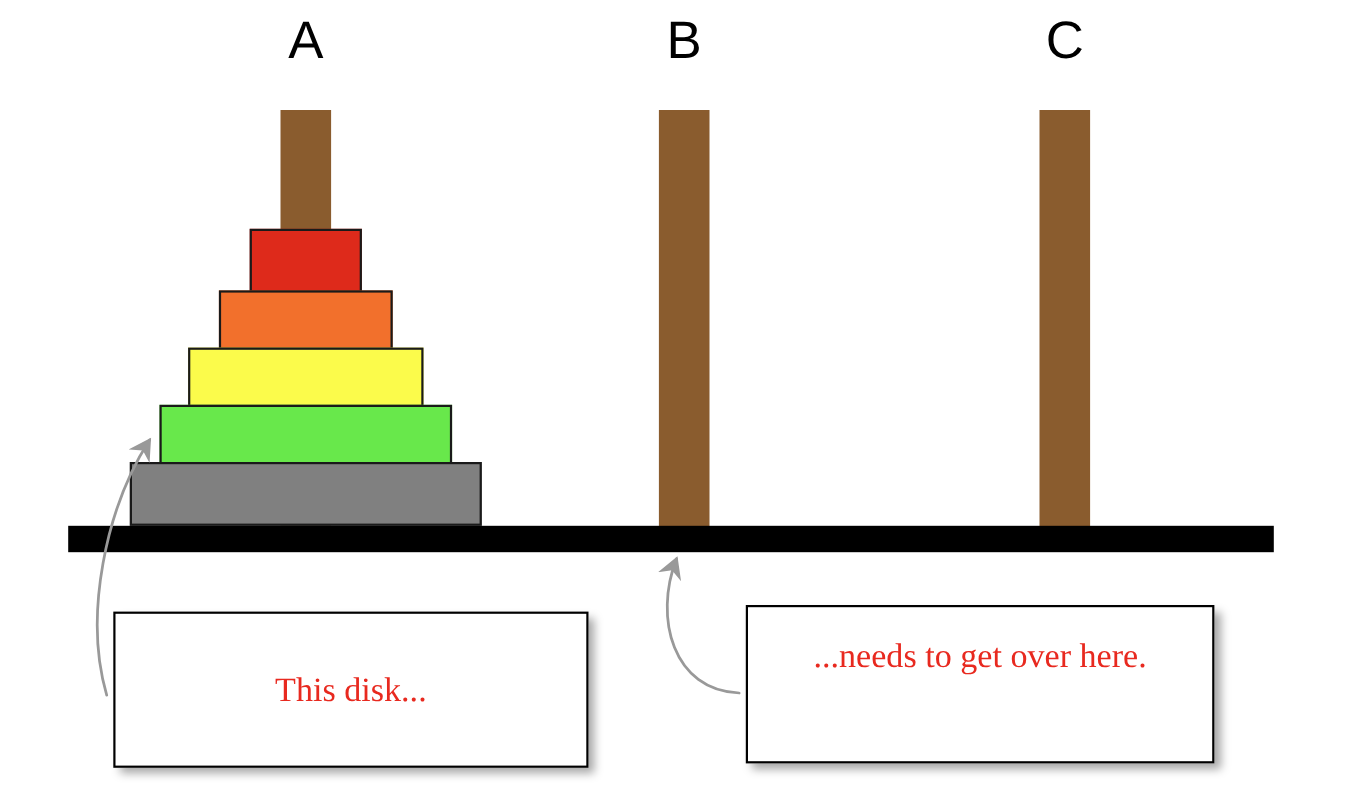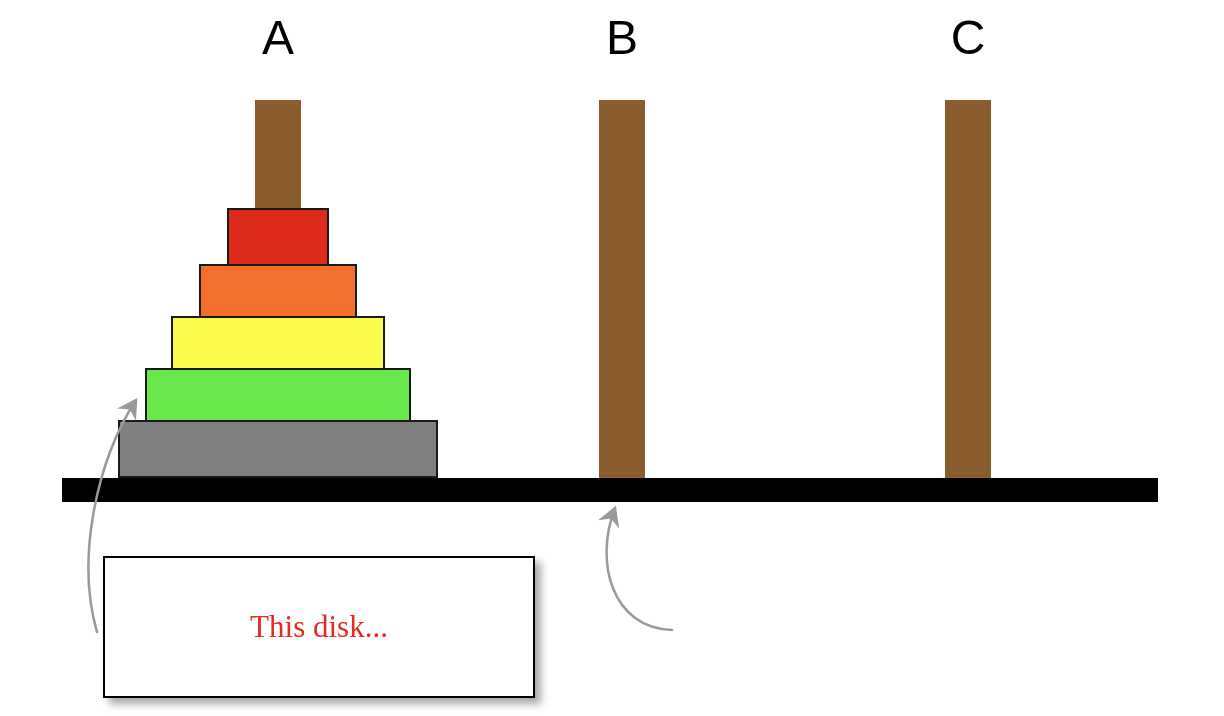--- a/index.html
+++ b/index.html
@@ -116,14 +116,17 @@
         <path d="M0,0 L8,4.5 L0,9 L2.5,4.5 Z" style="fill: rgb(153, 153, 153);"></path>
       </marker>
     </defs>
     <path class="arrow-path" d="M 97 632 C 76 560, 96 462, 136 400" marker-end="url(#arrowhead)" style="stroke: rgb(153, 153, 153);"></path>
     <path class="arrow-path" d="M 672 630 C 612 628, 594 562, 615 508" marker-end="url(#arrowhead)" style="stroke: rgb(153, 153, 153);"></path>
   </svg>
 
   <div class="callout callout-left">
     <span style="color: rgb(232, 41, 31);">This disk...</span>
   </div>
+  <div class="callout callout-right">
+    <span style="color: rgb(232, 41, 31);">...needs to get over here.</span>
+  </div>
 
 </div>
 
 </body></html>

